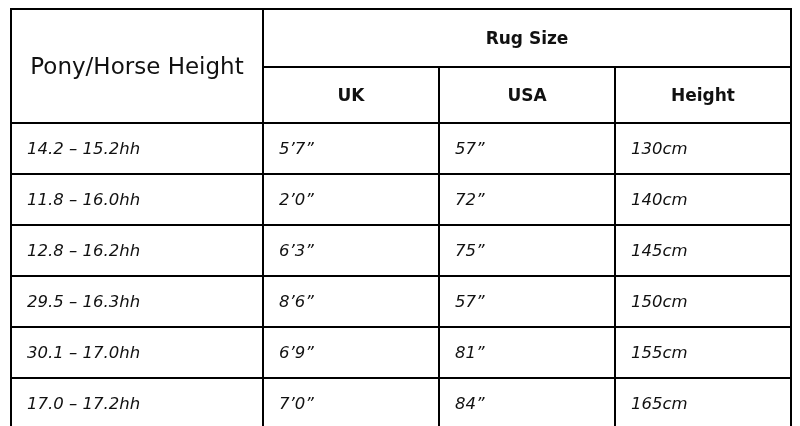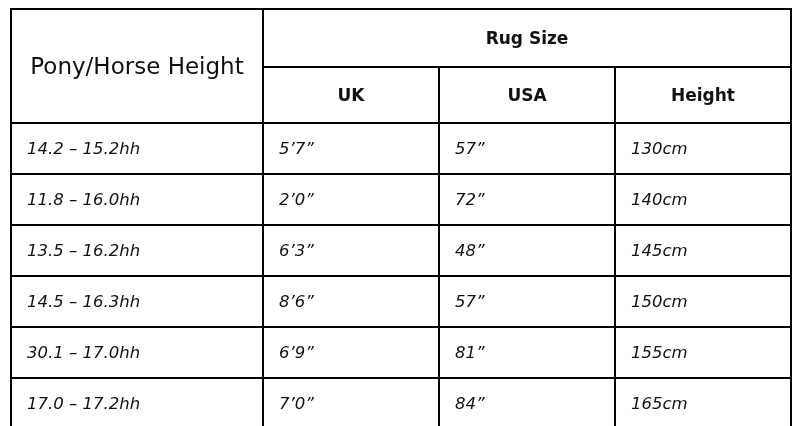--- a/index.html
+++ b/index.html
@@ -86,27 +86,27 @@
         <td class="data-cell">57”</td>
         <td class="data-cell">130cm</td>
       </tr>
       <tr class="data-row">
         <td class="data-cell">11.8 – 16.0hh</td>
         <td class="data-cell">2’0”</td>
         <td class="data-cell">72”</td>
         <td class="data-cell">140cm</td>
       </tr>
       <tr class="data-row">
-        <td class="data-cell">13.5 – 16.2hh</td>
+        <td class="data-cell">12.8 – 16.2hh</td>
         <td class="data-cell">6’3”</td>
-        <td class="data-cell">48”</td>
+        <td class="data-cell">75”</td>
         <td class="data-cell">145cm</td>
       </tr>
       <tr class="data-row">
-        <td class="data-cell">14.5 – 16.3hh</td>
+        <td class="data-cell">29.5 – 16.3hh</td>
         <td class="data-cell">8’6”</td>
         <td class="data-cell">57”</td>
         <td class="data-cell">150cm</td>
       </tr>
       <tr class="data-row">
         <td class="data-cell">30.1 – 17.0hh</td>
         <td class="data-cell">6’9”</td>
         <td class="data-cell">81”</td>
         <td class="data-cell">155cm</td>
       </tr>

